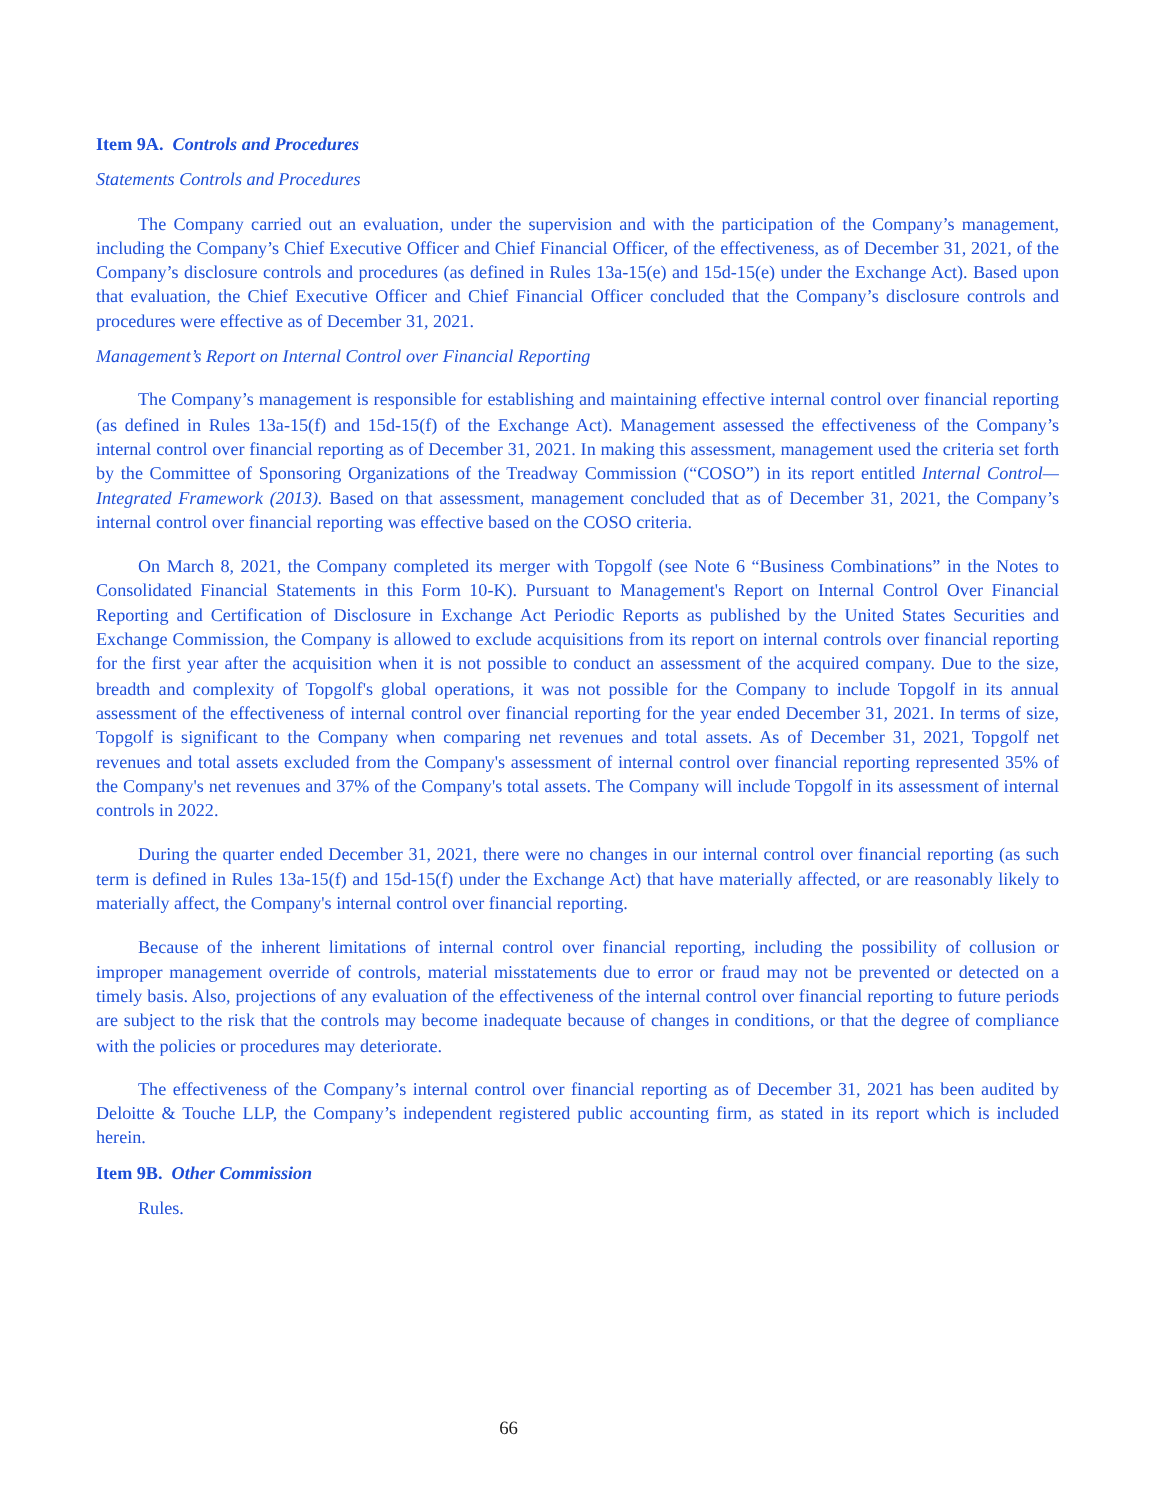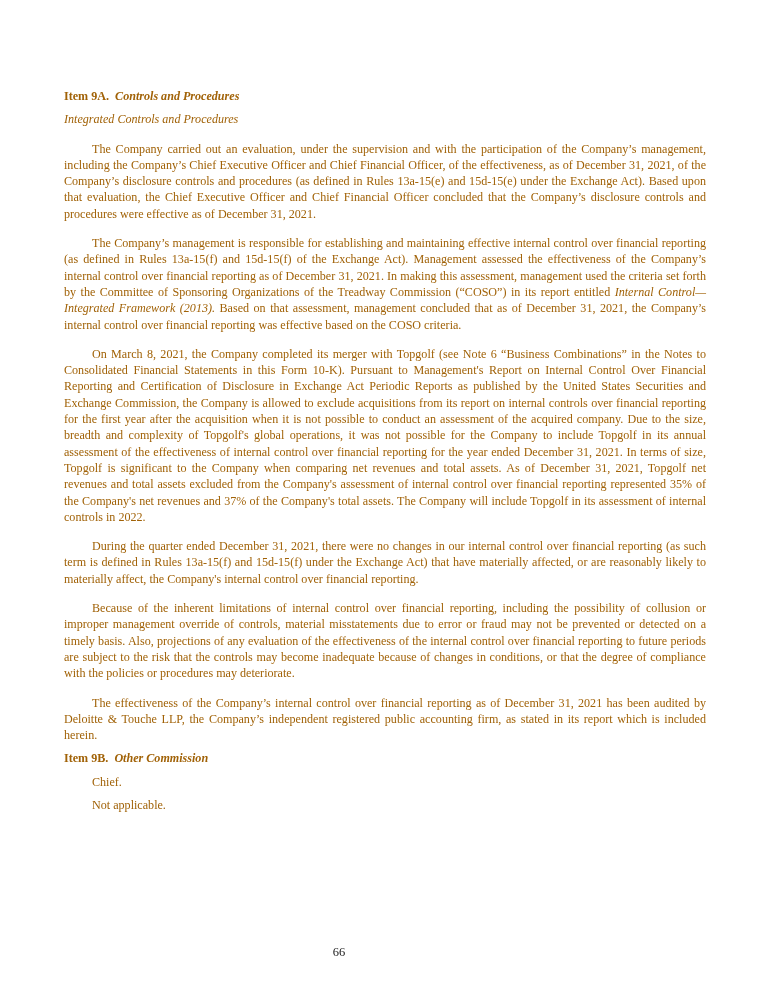--- a/index.html
+++ b/index.html
@@ -1,19 +1,19 @@
 <!DOCTYPE html>
 <html><head>
   <meta charset="utf-8">
   <style>
     html, body { margin: 0; padding: 0; background: #ffffff; }
     body { width: 768px; height: 1000px; position: relative; overflow: hidden; }
     .page {
       position: absolute; left: 64px; top: 88px; width: 642px;
-      font-family: "Liberation Serif", serif; font-size: 12.1px; line-height: 16.3px; color: #a16207;
+      font-family: "Liberation Serif", serif; font-size: 12.1px; line-height: 16.3px; color: #1d4ed8;
     }
     .item-head { font-weight: bold; margin: 0 0 7px 0; }
     .item-head .it { font-style: italic; }
     .subhead { font-style: italic; margin: 0 0 7px 0; }
     p.para { margin: 13px 0 7px 0; text-align: justify; text-indent: 28px; }
     p.plain { margin: 0 0 7px 0; padding-left: 28px; }
     .page-number {
       position: absolute; top: 945px; left: 0; width: 678px; text-align: center;
       font-family: "Liberation Serif", serif; font-size: 12.5px; color: #1a1a1a;
     }
@@ -21,33 +21,33 @@
 </head>
 <body>
 
 <div class="page">
 
   <div class="item-head">
     <span>Item 9A.</span>&nbsp;
     <span class="it">Controls and Procedures</span>
   </div>
 
-  <div class="subhead">Integrated Controls and Procedures</div>
+  <div class="subhead">Statements Controls and Procedures</div>
   <p class="para">The Company carried out an evaluation, under the supervision and with the participation of the Company’s management, including the Company’s Chief Executive Officer and Chief Financial Officer, of the effectiveness, as of December 31, 2021, of the Company’s disclosure controls and procedures (as defined in Rules 13a-15(e) and 15d-15(e) under the Exchange Act). Based upon that evaluation, the Chief Executive Officer and Chief Financial Officer concluded that the Company’s disclosure controls and procedures were effective as of December 31, 2021.</p>
 
+  <div class="subhead">Management’s Report on Internal Control over Financial Reporting</div>
   <p class="para"><span>The Company’s management is responsible for establishing and maintaining effective internal control over financial reporting (as defined in Rules 13a-15(f) and 15d-15(f) of the Exchange Act). Management assessed the effectiveness of the Company’s internal control over financial reporting as of December 31, 2021. In making this assessment, management used the criteria set forth by the Committee of Sponsoring Organizations of the Treadway Commission (“COSO”) in its report entitled </span><i>Internal Control—Integrated Framework (2013).</i><span> Based on that assessment, management concluded that as of December 31, 2021, the Company’s internal control over financial reporting was effective based on the COSO criteria.</span></p>
   <p class="para">On March 8, 2021, the Company completed its merger with Topgolf (see Note 6 “Business Combinations” in the Notes to Consolidated Financial Statements in this Form 10-K). Pursuant to Management's Report on Internal Control Over Financial Reporting and Certification of Disclosure in Exchange Act Periodic Reports as published by the United States Securities and Exchange Commission, the Company is allowed to exclude acquisitions from its report on internal controls over financial reporting for the first year after the acquisition when it is not possible to conduct an assessment of the acquired company. Due to the size, breadth and complexity of Topgolf's global operations, it was not possible for the Company to include Topgolf in its annual assessment of the effectiveness of internal control over financial reporting for the year ended December 31, 2021. In terms of size, Topgolf is significant to the Company when comparing net revenues and total assets. As of December 31, 2021, Topgolf net revenues and total assets excluded from the Company's assessment of internal control over financial reporting represented 35% of the Company's net revenues and 37% of the Company's total assets. The Company will include Topgolf in its assessment of internal controls in 2022.</p>
 
   <p class="para">During the quarter ended December 31, 2021, there were no changes in our internal control over financial reporting (as such term is defined in Rules 13a-15(f) and 15d-15(f) under the Exchange Act) that have materially affected, or are reasonably likely to materially affect, the Company's  internal control over financial reporting.</p>
   <p class="para">Because of the inherent limitations of internal control over financial reporting, including the possibility of collusion or improper management override of controls, material misstatements due to error or fraud may not be prevented or detected on a timely basis. Also, projections of any evaluation of the effectiveness of the internal control over financial reporting to future periods are subject to the risk that the controls may become inadequate because of changes in conditions, or that the degree of compliance with the policies or procedures may deteriorate.</p>
   <p class="para">The effectiveness of the Company’s internal control over financial reporting as of December 31, 2021 has been audited by Deloitte &amp; Touche LLP, the Company’s independent registered public accounting firm, as stated in its report which is included herein.</p>
 
   <div class="item-head">
     <span>Item 9B.</span>&nbsp;
     <span class="it">Other Commission</span>
   </div>
-  <p class="plain">Chief.</p>
+  <p class="plain">Rules.</p>
 
-  <p class="plain">Not applicable.</p>
 
 </div>
 
 <div class="page-number">66</div>
 
 </body></html>

